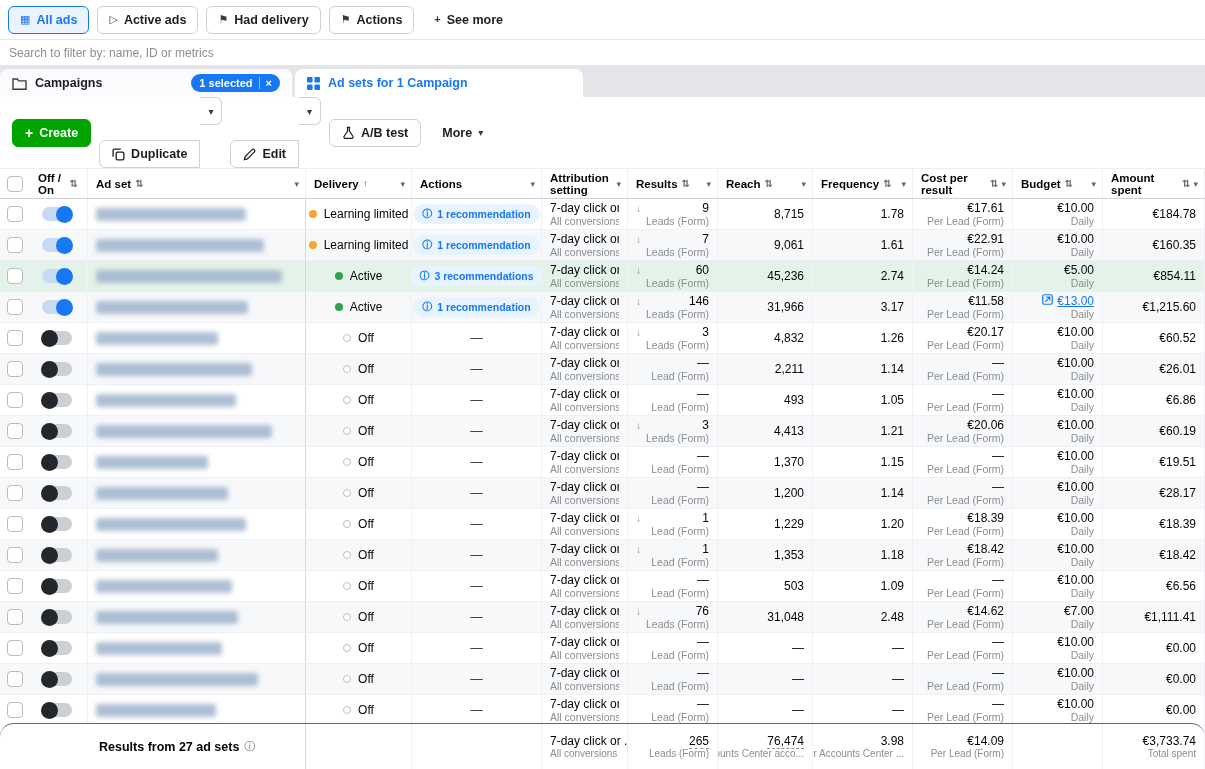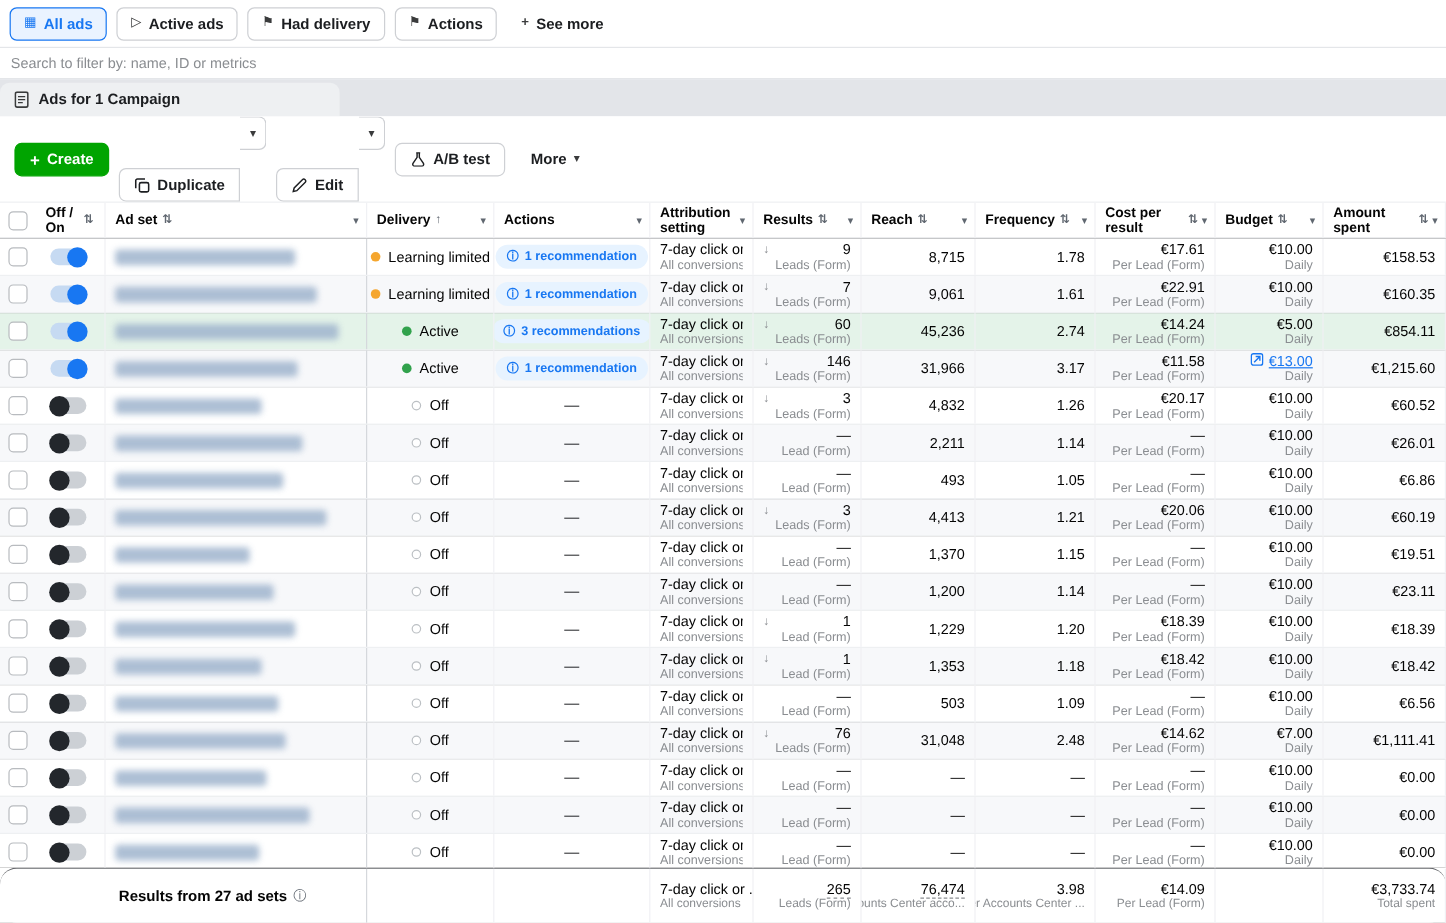--- a/index.html
+++ b/index.html
@@ -41,21 +41,21 @@
   .btn .cg { font-size:10px; color:#3a3b3c; }
 
   
   .grid { display:grid; grid-template-columns:30px 58px 218px 106px 130px 86px 90px 95px 100px 100px 90px 102px; }
   .thead { flex:0 0 30px; background:#fff; border-bottom:1px solid #ced0d4; }
   .hc { display:flex; align-items:center; padding:0 6px 0 8px; font-size:11.5px; font-weight:700; line-height:12px; border-right:1px solid #f0f1f4; overflow:hidden; cursor:pointer; }
   .hc.cc { cursor:default; border-right:none; justify-content:center; padding:0; }
   .hsort { color:#606770; font-size:10px; margin-left:4px; flex:0 0 auto; }
   .hcaret { margin-left:auto; color:#606770; font-size:9px; flex:0 0 auto; padding-left:3px; }
 
-  .tbody { flex:1 1 auto; overflow:hidden; background:#737373; }
+  .tbody { flex:1 1 auto; overflow:hidden; background:#b91c1c; }
   .trow { height:31px; border-bottom:1px solid #eef0f2; background:#fff; }
   .trow:nth-child(even) { background:#f7f8fa; }
   .trow.hl { background:#e4f3e9; }
   .c { display:flex; flex-direction:column; justify-content:center; padding:1px 8px; border-right:1px solid #f0f1f4; overflow:hidden; position:relative; }
   .c.cc { border-right:none; align-items:center; }
   .c.ct { align-items:flex-start; padding-left:12px; }
   .c.cn { border-right:1px solid #d5d8dc; justify-content:center; }
   .cb { width:16px; height:16px; border:1px solid #b8bbbf; border-radius:4px; background:#fff; cursor:pointer; }
   .tgl { width:30px; height:14px; border-radius:8px; position:relative; cursor:pointer; flex:0 0 auto; }
   .tgl.on { background:#c6daf2; }
@@ -118,26 +118,40 @@
       <span class="fi">+</span>
       <span>See more</span>
     </button>
   </div>
 
   <div class="searchbar">
     <input type="text" placeholder="Search to filter by: name, ID or metrics" style="">
   </div>
 
   <div class="tabstrip">
-    <div class="tab ads">
-      <svg width="12" height="14" viewBox="0 0 12 14">
-          <rect x="0.75" y="0.75" width="10.5" height="12.5" rx="1.5" fill="none" stroke="#3a3b3c" stroke-width="1.4"></rect>
-          <path d="M3 4.5h6M3 7h6M3 9.5h4" stroke="#3a3b3c" stroke-width="1.1" fill="none"></path>
+    <div class="tab campaigns">
+      <svg width="15" height="13" viewBox="0 0 16 14">
+          <path d="M1 2.2h4.6l1.6 2H15v9H1z" fill="none" stroke="#3a3b3c" stroke-width="1.5"></path>
         </svg>
-      <span>Ads for 1 Campaign</span>
+      <span>Campaigns</span>
+      <span class="selbadge">
+        <span>1 selected</span>
+        <span class="x">×</span>
+      </span>
+    </div>
+    <div class="tab adsets">
+      <svg width="13" height="13" viewBox="0 0 14 14">
+          <g fill="#1877f2">
+            <rect x="0" y="0" width="6" height="6" rx="1.2"></rect>
+            <rect x="8" y="0" width="6" height="6" rx="1.2"></rect>
+            <rect x="0" y="8" width="6" height="6" rx="1.2"></rect>
+            <rect x="8" y="8" width="6" height="6" rx="1.2"></rect>
+          </g>
+        </svg>
+      <span>Ad sets for 1 Campaign</span>
     </div>
   </div>
 
   <div class="toolbar">
     <button class="btn create">
       <span class="plus">+</span>
       <span>Create</span>
     </button>
     <span class="split">
       <button class="btn main">
@@ -292,21 +306,21 @@
           <div class="sub">Per Lead (Form)</div>
         </div>
         <div class="c num">
           <div class="v">
             
             <span class="bnum">€10.00</span>
           </div>
           <div class="sub">Daily</div>
         </div>
         <div class="c num">
-          <div class="v">€158.53</div>
+          <div class="v">€184.78</div>
         </div>
       </div>
 
       <div class="trow grid">
         <div class="c cc">
           <span class="cb"></span>
         </div>
         <div class="c ct">
           <span class="tgl on">
             <span class="knob"></span>
@@ -763,21 +777,21 @@
           <div class="sub">Per Lead (Form)</div>
         </div>
         <div class="c num">
           <div class="v">
             
             <span class="bnum">€10.00</span>
           </div>
           <div class="sub">Daily</div>
         </div>
         <div class="c num">
-          <div class="v">€23.11</div>
+          <div class="v">€28.17</div>
         </div>
       </div>
 
       <div class="trow grid">
         <div class="c cc">
           <span class="cb"></span>
         </div>
         <div class="c ct">
           <span class="tgl off">
             <span class="knob"></span>

